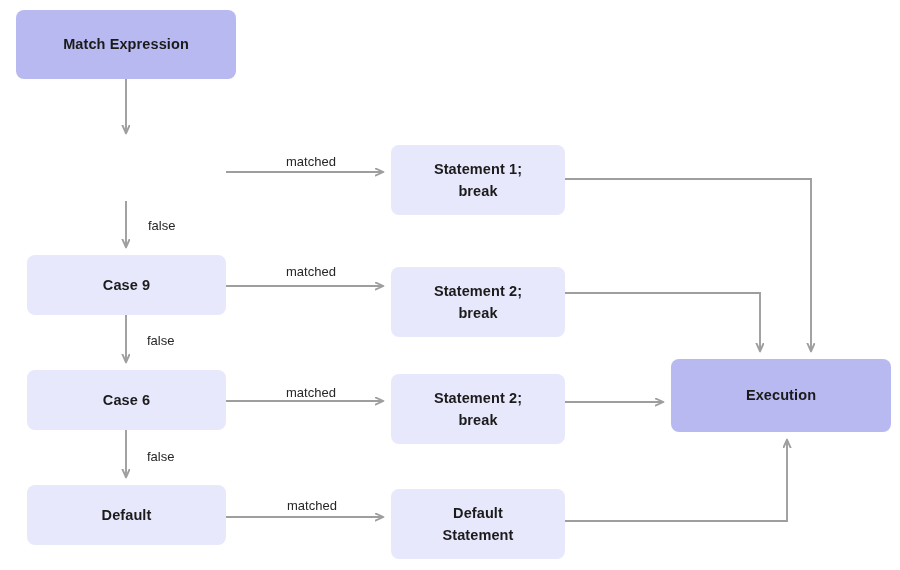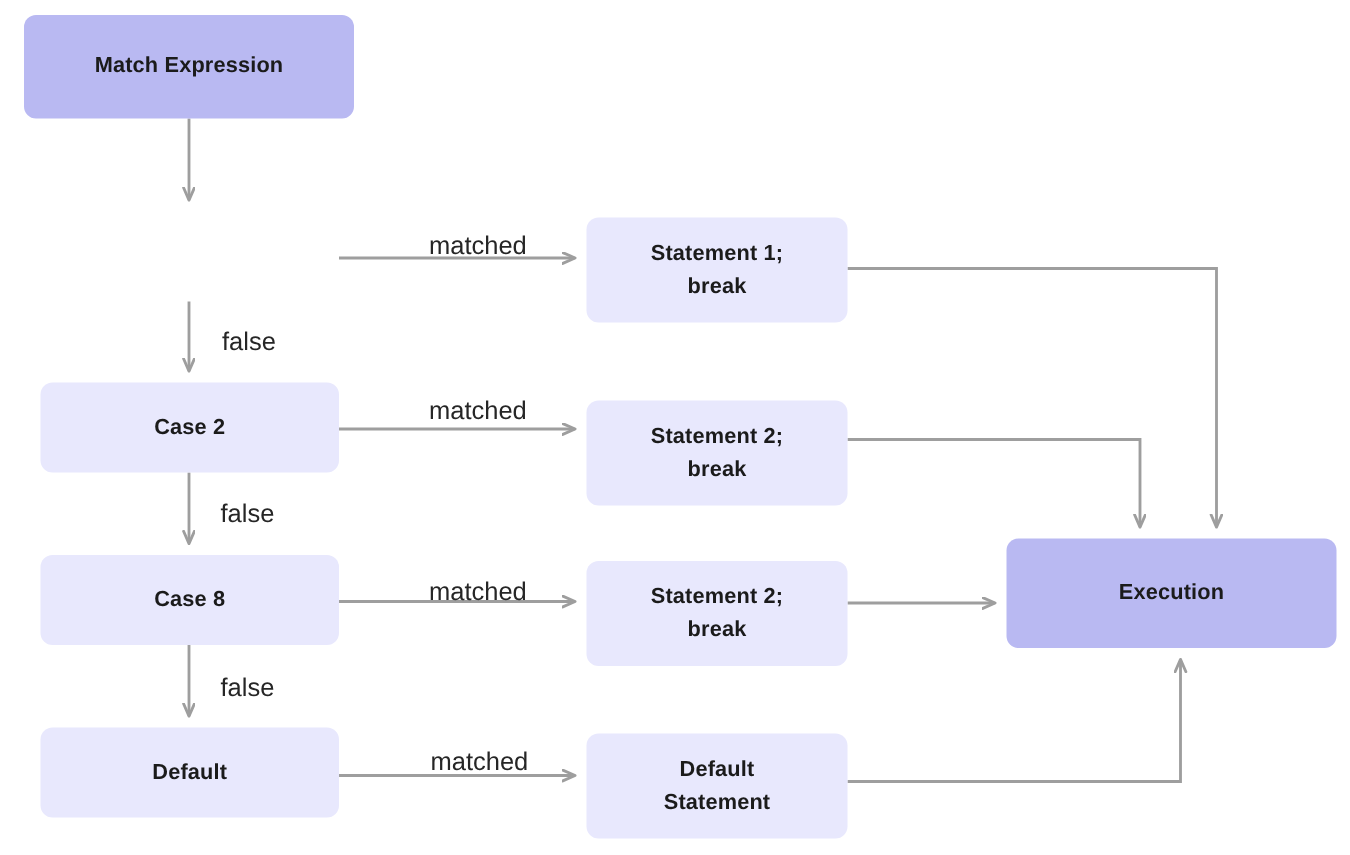--- a/index.html
+++ b/index.html
@@ -43,21 +43,21 @@
   .node-secondary {
     background: #e8e8fd;
   }
   .node-label {
     display: block;
     white-space: pre-line;
   }
   .edge-label {
     position: absolute;
     font-family: "Liberation Sans", sans-serif;
-    font-size: 17px;
+    font-size: 13px;
     color: #262626;
     white-space: nowrap;
     z-index: 3;
     line-height: 1;
   }
 </style>
 </head>
 <body>
 
 <div id="canvas">
@@ -85,25 +85,25 @@
       <path d="M565,521 L787,521 L787,440" marker-end="url(#arrow)"></path>
     </g>
   </svg>
 
   <div class="node node-primary" style="left:16px; top:10px; width:220px; height:69px;">
     <span class="node-label">Match Expression</span>
   </div>
 
 
   <div class="node node-secondary" style="left:27px; top:255px; width:199px; height:60px;">
-    <span class="node-label">Case 2</span>
+    <span class="node-label">Case 9</span>
   </div>
 
   <div class="node node-secondary" style="left:27px; top:370px; width:199px; height:60px;">
-    <span class="node-label">Case 8</span>
+    <span class="node-label">Case 6</span>
   </div>
 
   <div class="node node-secondary" style="left:27px; top:485px; width:199px; height:60px;">
     <span class="node-label">Default</span>
   </div>
 
   <div class="node node-secondary" style="left:391px; top:145px; width:174px; height:70px;">
     <span class="node-label">Statement 1;
 break</span>
   </div>

